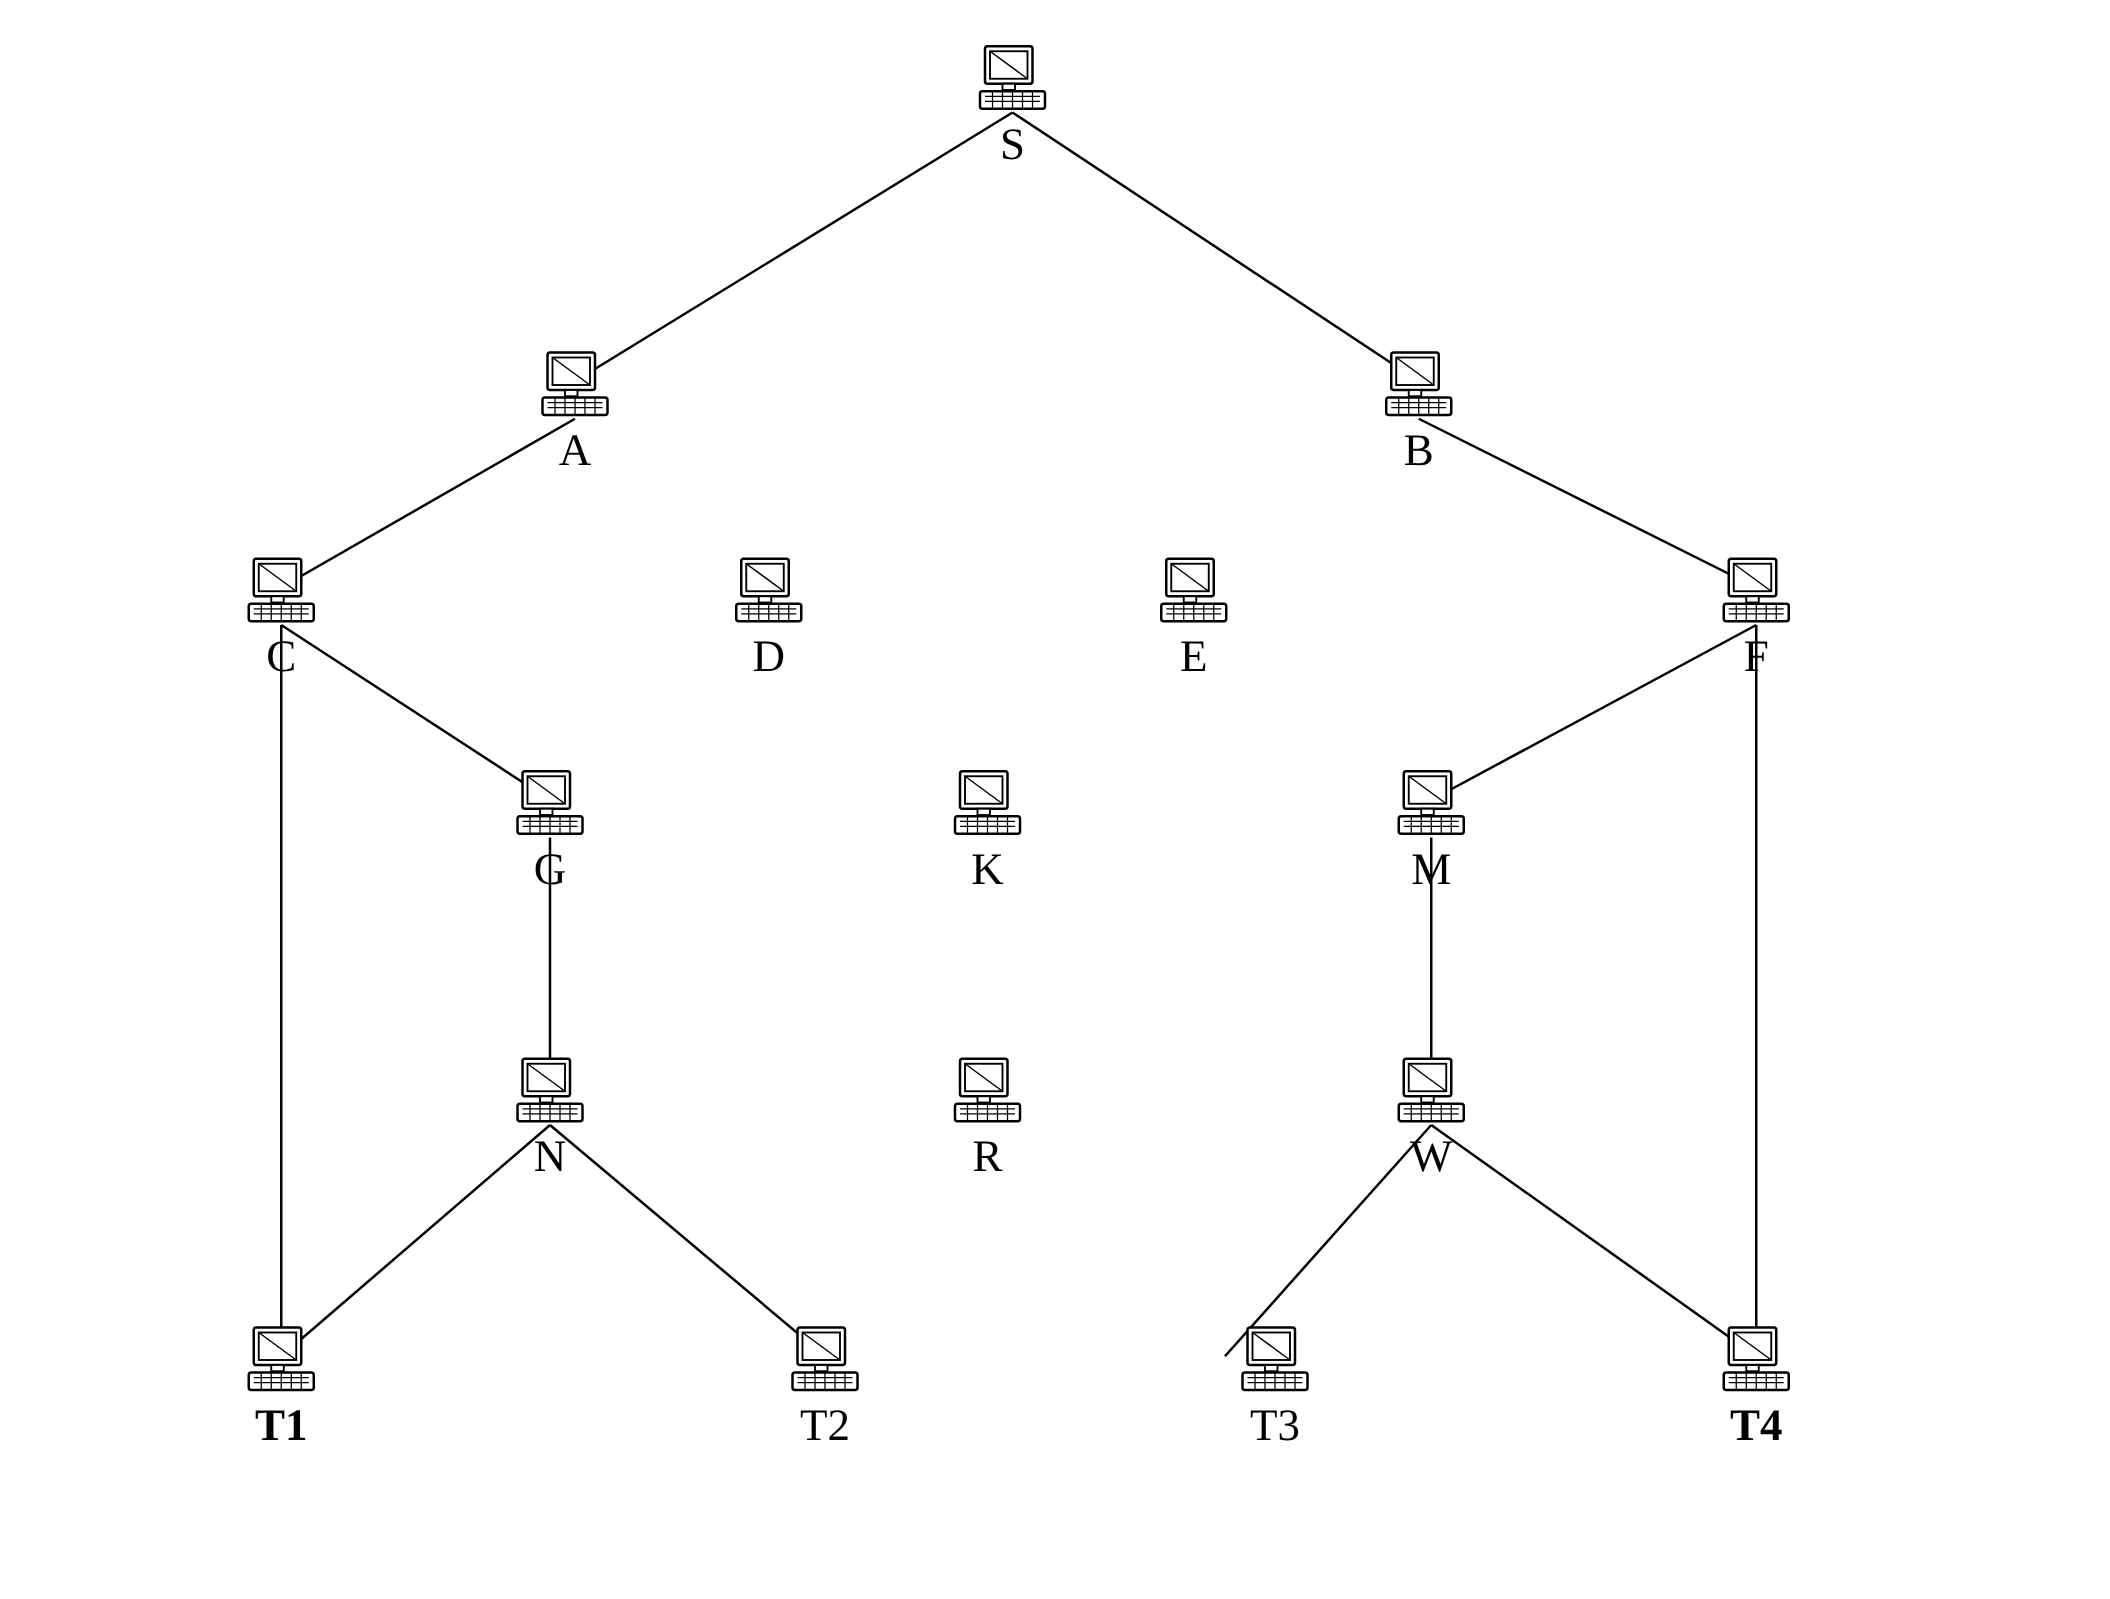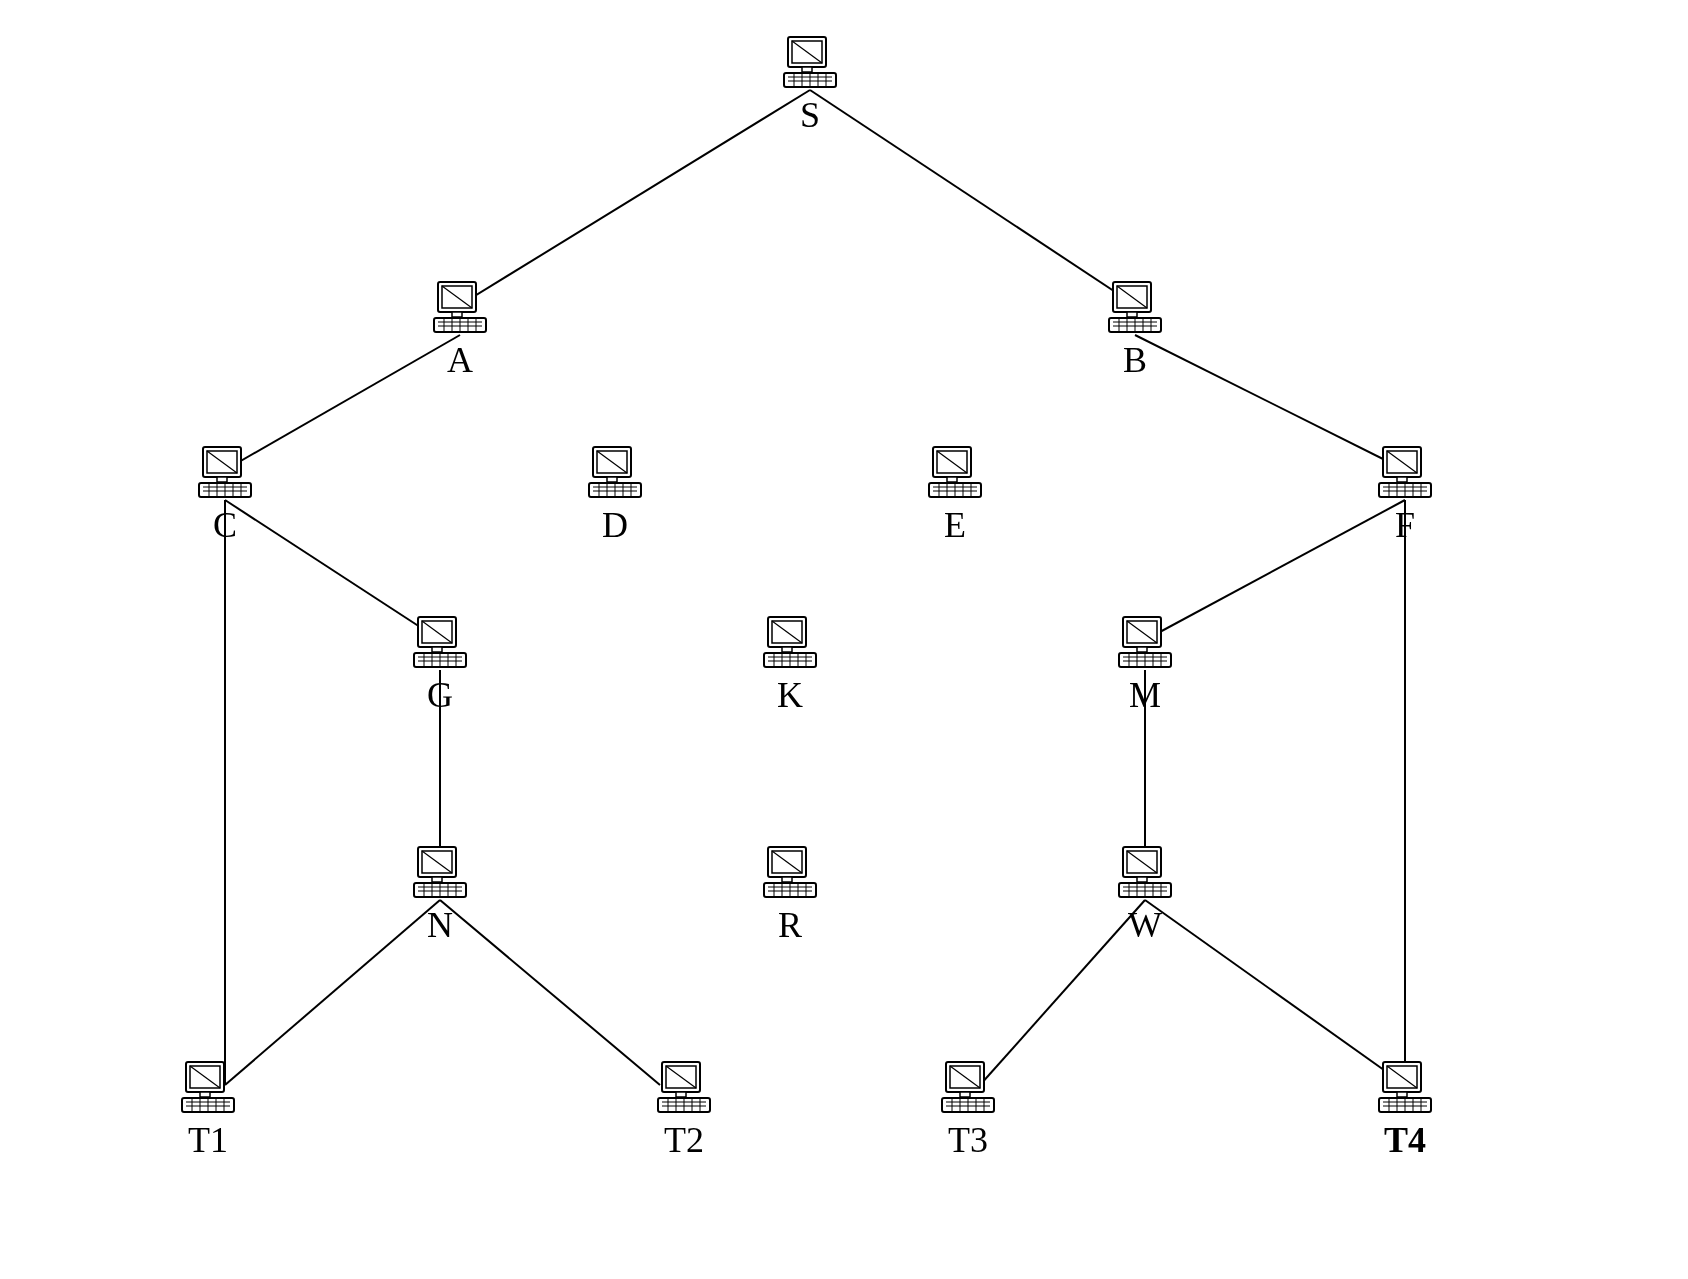--- a/index.html
+++ b/index.html
@@ -341,21 +341,21 @@
     <line x1="8" y1="42" x2="52" y2="42" stroke="#000" stroke-width="1"></line>
     <line x1="8" y1="46" x2="52" y2="46" stroke="#000" stroke-width="1"></line>
     <line x1="14" y1="38" x2="14" y2="52" stroke="#000" stroke-width="1"></line>
     <line x1="22" y1="38" x2="22" y2="52" stroke="#000" stroke-width="1"></line>
     <line x1="30" y1="38" x2="30" y2="52" stroke="#000" stroke-width="1"></line>
     <line x1="38" y1="38" x2="38" y2="52" stroke="#000" stroke-width="1"></line>
     <line x1="46" y1="38" x2="46" y2="52" stroke="#000" stroke-width="1"></line>
   </svg></div>
         <div class="label">W</div>
       </div>
-      <div class="node" style="left: 208px; top: 1100px;">
+      <div class="node" style="left: 225px; top: 1100px; font-weight: bold;">
         <div class="icon">
   <svg viewBox="0 0 60 55" width="60" height="55">
 
     <rect x="8" y="2" width="38" height="30" rx="2" ry="2" fill="#fff" stroke="#000" stroke-width="2"></rect>
     <rect x="12" y="6" width="30" height="22" fill="#fff" stroke="#000" stroke-width="1.5"></rect>
 
     <line x1="12" y1="6" x2="42" y2="28" stroke="#000" stroke-width="1.2"></line>
 
     <rect x="22" y="32" width="10" height="5" fill="#fff" stroke="#000" stroke-width="1.5"></rect>
 
@@ -363,21 +363,21 @@
     <line x1="8" y1="42" x2="52" y2="42" stroke="#000" stroke-width="1"></line>
     <line x1="8" y1="46" x2="52" y2="46" stroke="#000" stroke-width="1"></line>
     <line x1="14" y1="38" x2="14" y2="52" stroke="#000" stroke-width="1"></line>
     <line x1="22" y1="38" x2="22" y2="52" stroke="#000" stroke-width="1"></line>
     <line x1="30" y1="38" x2="30" y2="52" stroke="#000" stroke-width="1"></line>
     <line x1="38" y1="38" x2="38" y2="52" stroke="#000" stroke-width="1"></line>
     <line x1="46" y1="38" x2="46" y2="52" stroke="#000" stroke-width="1"></line>
   </svg></div>
         <div class="label">T1</div>
       </div>
-      <div class="node" style="left: 684px; top: 1100px;">
+      <div class="node" style="left: 660px; top: 1100px;">
         <div class="icon">
   <svg viewBox="0 0 60 55" width="60" height="55">
 
     <rect x="8" y="2" width="38" height="30" rx="2" ry="2" fill="#fff" stroke="#000" stroke-width="2"></rect>
     <rect x="12" y="6" width="30" height="22" fill="#fff" stroke="#000" stroke-width="1.5"></rect>
 
     <line x1="12" y1="6" x2="42" y2="28" stroke="#000" stroke-width="1.2"></line>
 
     <rect x="22" y="32" width="10" height="5" fill="#fff" stroke="#000" stroke-width="1.5"></rect>
 
@@ -385,21 +385,21 @@
     <line x1="8" y1="42" x2="52" y2="42" stroke="#000" stroke-width="1"></line>
     <line x1="8" y1="46" x2="52" y2="46" stroke="#000" stroke-width="1"></line>
     <line x1="14" y1="38" x2="14" y2="52" stroke="#000" stroke-width="1"></line>
     <line x1="22" y1="38" x2="22" y2="52" stroke="#000" stroke-width="1"></line>
     <line x1="30" y1="38" x2="30" y2="52" stroke="#000" stroke-width="1"></line>
     <line x1="38" y1="38" x2="38" y2="52" stroke="#000" stroke-width="1"></line>
     <line x1="46" y1="38" x2="46" y2="52" stroke="#000" stroke-width="1"></line>
   </svg></div>
         <div class="label">T2</div>
       </div>
-      <div class="node" style="left: 968px; top: 1100px;">
+      <div class="node" style="left: 1020px; top: 1100px;">
         <div class="icon">
   <svg viewBox="0 0 60 55" width="60" height="55">
 
     <rect x="8" y="2" width="38" height="30" rx="2" ry="2" fill="#fff" stroke="#000" stroke-width="2"></rect>
     <rect x="12" y="6" width="30" height="22" fill="#fff" stroke="#000" stroke-width="1.5"></rect>
 
     <line x1="12" y1="6" x2="42" y2="28" stroke="#000" stroke-width="1.2"></line>
 
     <rect x="22" y="32" width="10" height="5" fill="#fff" stroke="#000" stroke-width="1.5"></rect>
 

